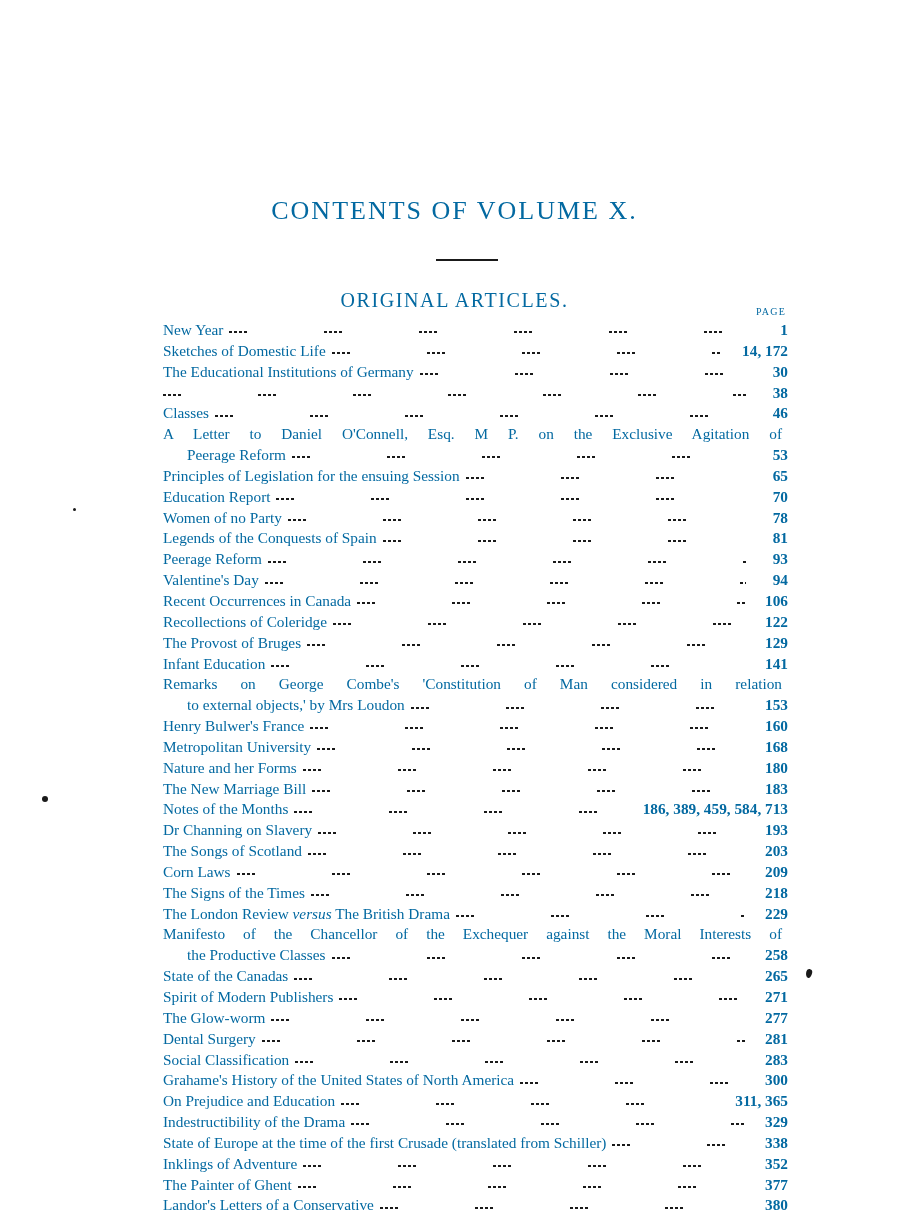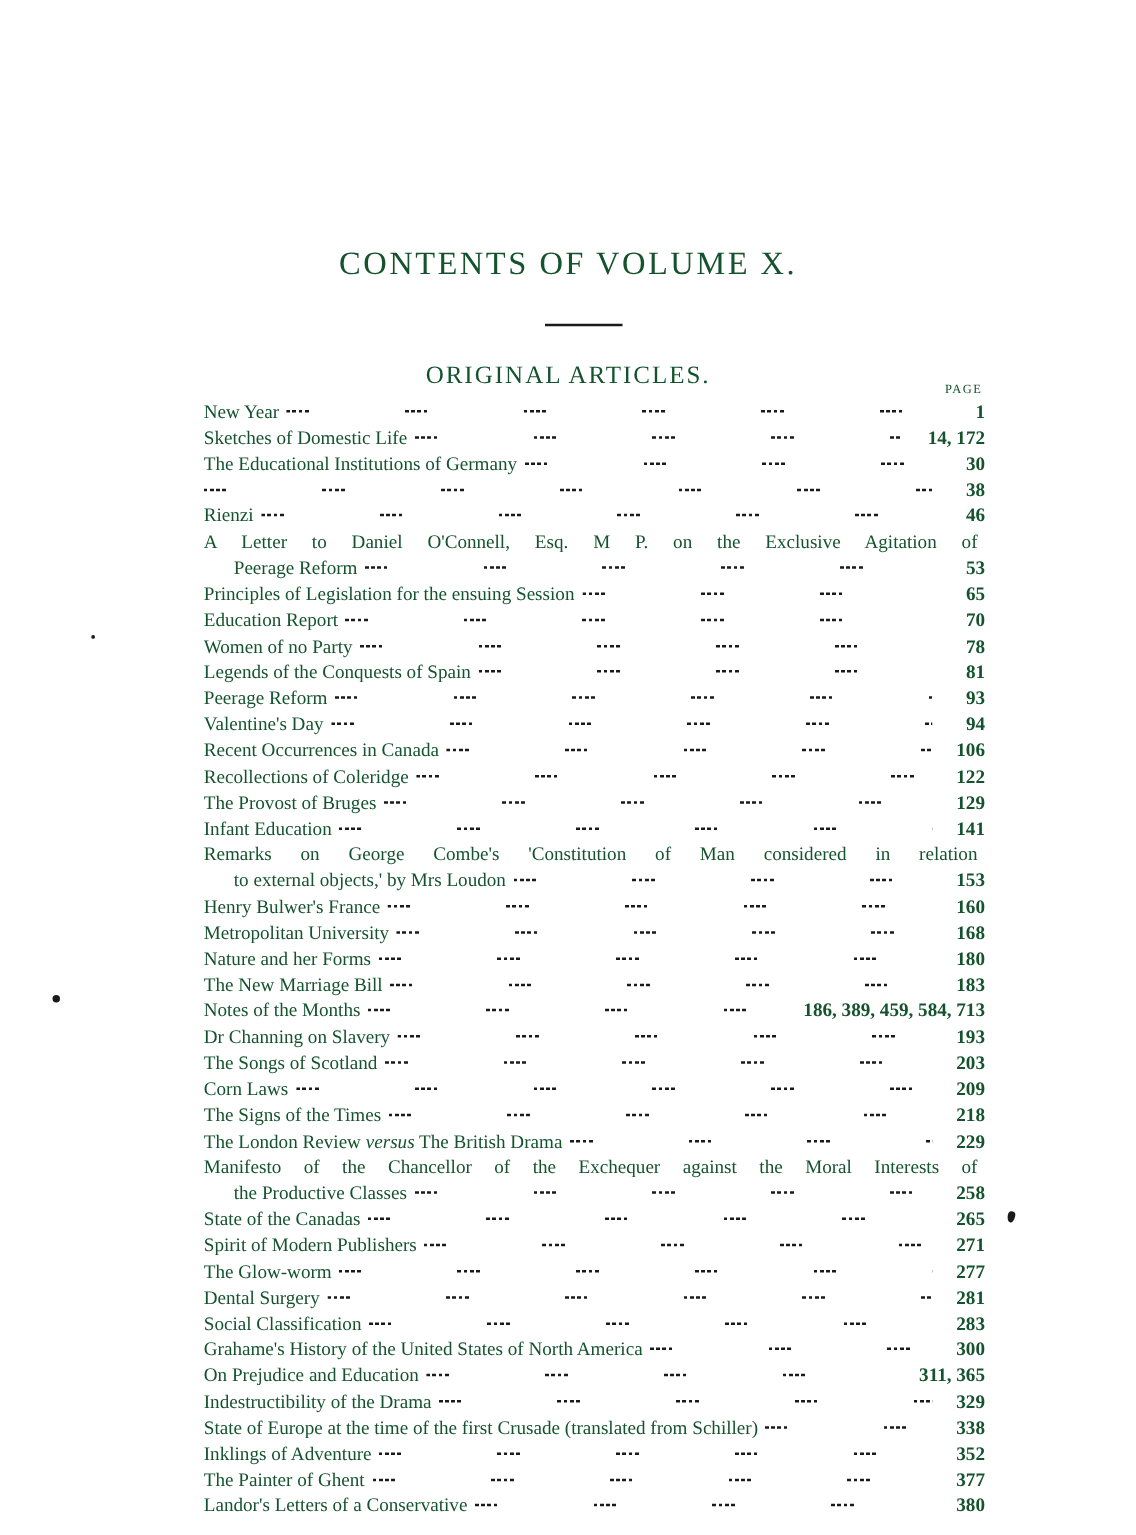--- a/index.html
+++ b/index.html
@@ -7,21 +7,21 @@
     padding: 0;
     background: #ffffff;
   }
   .page {
     position: relative;
     width: 909px;
     height: 1228px;
     margin: 0 auto;
     background: #ffffff;
     font-family: "Liberation Serif", "DejaVu Serif", serif;
-    color: #14532d;
+    color: #0369a1;
     overflow: hidden;
   }
 
   
   .doc-title {
     position: absolute;
     top: 196px;
     left: 0;
     width: 909px;
     text-align: center;
@@ -62,21 +62,21 @@
     top: -14px;
     right: 2px;
     font-size: 10px;
     font-weight: 400;
     letter-spacing: 1.2px;
   }
 
   .entry {
     position: relative;
     display: flex;
-    align-items: flex-start;
+    align-items: center;
     width: 100%;
     font-size: 15.3px;
     line-height: 20.85px;
     height: 20.85px;
     white-space: nowrap;
   }
   .entry .label {
     flex: 0 0 auto;
     padding-right: 6px;
   }
@@ -171,21 +171,21 @@
       <div class="entry">
         <span class="label">The Educational Institutions of Germany</span>
         <span class="leader"></span>
         <span class="pageno">30</span>
       </div>
       <div class="entry">
         <span class="leader"></span>
         <span class="pageno">38</span>
       </div>
       <div class="entry">
-        <span class="label">Rienzi</span>
+        <span class="label">Classes</span>
         <span class="leader"></span>
         <span class="pageno">46</span>
       </div>
       <div class="entry full"><span class="label">A Letter to Daniel O'Connell, Esq.  M P. on  the  Exclusive Agitation  of</span></div>
       <div class="entry cont">
         <span class="label">Peerage Reform</span>
         <span class="leader"></span>
         <span class="pageno">53</span>
       </div>
       <div class="entry">

